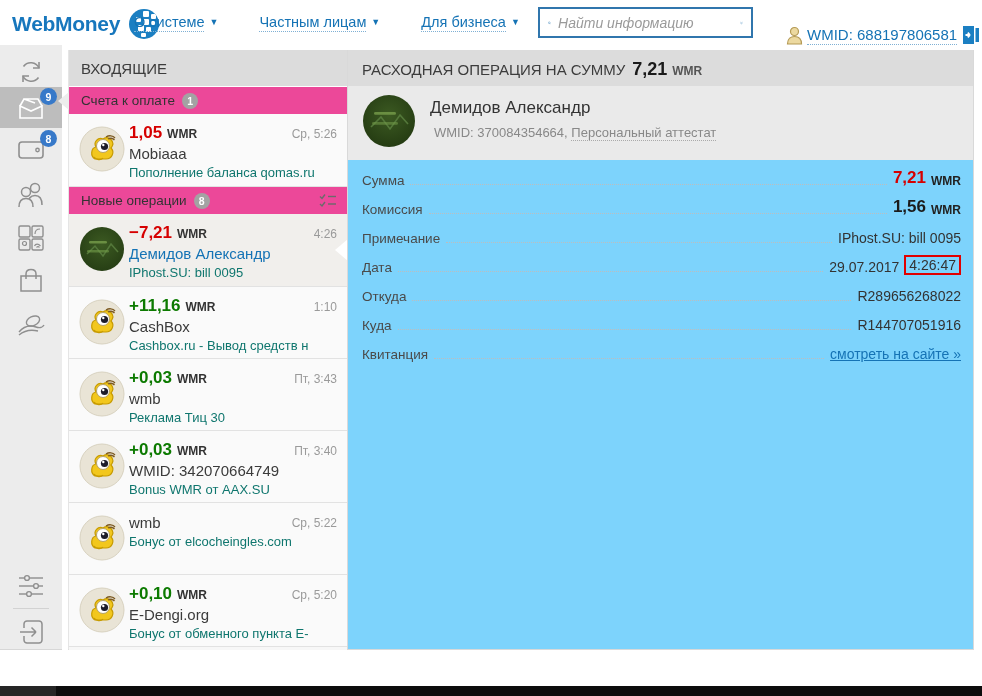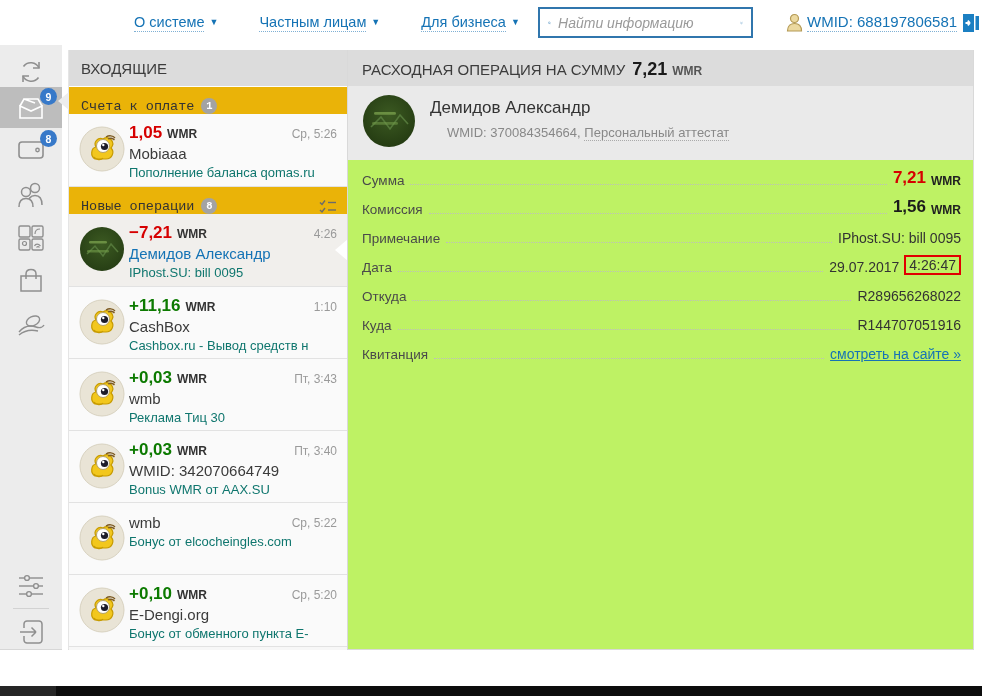--- a/index.html
+++ b/index.html
@@ -12,61 +12,61 @@
   .logo-wrap { position:absolute; left:12px; top:8px; display:flex; align-items:center; }
   .logo-text { font-size:21px; font-weight:bold; color:#1777bd; letter-spacing:-0.3px; }
   .logo-globe { margin-left:8px; width:32px; height:32px; }
   .nav { position:absolute; left:134px; top:0; height:45px; display:flex; align-items:center; gap:41px; }
   .nav-link { display:inline-flex; align-items:center; gap:5px; cursor:pointer; font-size:14.5px; color:#1573b5; text-decoration:none; }
   .nav-link .lbl { border-bottom:1px dotted #7fb0d4; padding-bottom:1px; }
   .caret { font-size:9px; color:#1573b5; line-height:1; }
   .searchbox { position:absolute; left:538px; top:7px; width:215px; height:31px; border:2px solid #3076ad; background:#fff; display:flex; align-items:center; padding:0 8px; }
   .searchbox input { flex:1; border:none; outline:none; font-style:italic; font-size:14px; color:#c2410c; background:transparent; font-family:inherit; margin-left:7px; }
   .searchbox input::placeholder { color:#9a9a9a; }
-  .wmid-wrap { position:absolute; left:786px; top:0; height:45px; display:flex; align-items:center; gap:4px; }
+  .wmid-wrap { position:absolute; left:786px; top:0; height:45px; display:flex; align-items:flex-end; gap:4px; }
   .wmid-link { font-size:15px; color:#1573b5; text-decoration:none; border-bottom:1px dotted #7fb0d4; padding-bottom:1px; cursor:pointer; }
 
   
   .sidebar { position:absolute; left:0; top:45px; width:62px; height:605px; background:#ececec; border-bottom:1px solid #d7d7d7; }
   .side-cell { position:absolute; left:0; width:62px; height:41px; display:flex; align-items:center; justify-content:center; cursor:pointer; }
   .side-cell.active { background:#bdbdbd; }
   .side-badge { position:absolute; top:1px; right:5px; min-width:17px; height:17px; border-radius:9px; background:#3779c9; color:#fff; font-size:10.5px; font-weight:bold; display:flex; align-items:center; justify-content:center; padding:0 3px; }
   .side-divider { position:absolute; left:13px; width:36px; height:1px; background:#d2d2d2; }
 
   
   .inboxcol { position:absolute; left:68px; top:50px; width:279px; height:600px; background:#fff; border-left:1px solid #e5e5e5; border-bottom:1px solid #d9d9d9; }
   .col-header { position:absolute; left:0; top:0; width:100%; height:36px; background:#dcdcdc; display:flex; align-items:center; padding-left:12px; font-size:15px; color:#3c3c3c; }
-  .sect-row { position:absolute; left:0; width:100%; height:27px; background:#eab308; display:flex; align-items:flex-end; padding:0 10px 0 12px; font-size:13.5px; color:#333; cursor:pointer;font-family:Liberation Mono, monospace; }
+  .sect-row { position:absolute; left:0; width:100%; height:27px; background:#ec4899; display:flex; align-items:center; padding:0 10px 0 12px; font-size:13.5px; color:#333; cursor:pointer; }
   .sect-row .gray-badge { margin-left:7px; min-width:16px; height:16px; border-radius:8px; background:#a3a3a3; color:#fff; font-size:10.5px; font-weight:bold; display:flex; align-items:center; justify-content:center; padding:0 3px; }
   .sect-row.bills::before { content:""; position:absolute; left:-11px; top:50%; margin-top:-9px; border-top:9px solid transparent; border-bottom:9px solid transparent; border-right:11px solid #ededed; }
   .sect-row .spacer { flex:1; }
   .item { position:absolute; left:0; width:100%; background:#fafafa; border-bottom:1px solid #e2e2e2; cursor:pointer; }
   .item .avatar { position:absolute; left:10px; top:12px; width:46px; height:46px; }
   .item .body { position:absolute; left:60px; top:9px; right:8px; }
   .item .amt { font-size:17px; font-weight:bold; }
   .tone-neg { color:#d60000; }
   .tone-pos { color:#0c7a00; }
   .item .cur { font-size:12px; font-weight:bold; color:#333; margin-left:5px; }
   .item .time { position:absolute; right:10px; top:13px; font-size:12px; color:#9a9a9a; }
   .item .nm { font-size:15px; font-weight:normal; color:#3b3b3b; margin-top:2px; white-space:nowrap; overflow:hidden; }
   .item .desc { font-size:13px; color:#0f766e; margin-top:3px; white-space:nowrap; overflow:hidden; }
   .item.selected { background:#f1efec; }
   .item.selected .nm { color:#1573b5; }
   .item.selected::after { content:""; position:absolute; right:-1px; top:50%; margin-top:-11px; border-top:11px solid transparent; border-bottom:11px solid transparent; border-right:13px solid #ffffff; }
   .sliver { position:absolute; left:0; top:597px; width:100%; height:3px; background:#f7f7f7; }
 
   
-  .detailpanel { position:absolute; left:347px; top:50px; width:627px; height:600px; background:#bef264; border-left:1px solid #d9d9d9; border-right:1px solid #d9d9d9; border-bottom:1px solid #d9d9d9; }
+  .detailpanel { position:absolute; left:347px; top:50px; width:627px; height:600px; background:#7dd3fc; border-left:1px solid #d9d9d9; border-right:1px solid #d9d9d9; border-bottom:1px solid #d9d9d9; }
   .dp-title { position:absolute; left:0; top:0; width:100%; height:36px; background:#dcdcdc; display:flex; align-items:baseline; padding:9px 0 0 14px; font-size:15px; color:#3c3c3c; }
   .dp-title .amt { font-size:18px; font-weight:bold; color:#1a1a1a; margin-left:7px; }
   .dp-title .cur { font-size:12px; font-weight:bold; color:#555; margin-left:5px; }
   .contact { position:absolute; left:0; top:36px; width:100%; height:74px; background:#eaeaea; }
   .contact .avatar { position:absolute; left:14px; top:8px; width:54px; height:54px; }
   .contact .cname { position:absolute; left:82px; top:12px; font-size:17px; color:#333; }
-  .contact .csub { position:absolute; left:99px; top:39px; font-size:13px; color:#888; }
+  .contact .csub { position:absolute; left:86px; top:39px; font-size:13px; color:#888; }
   .contact .csub a { color:#888; text-decoration:none; border-bottom:1px dotted #aaa; cursor:pointer; }
   .details { position:absolute; left:14px; right:12px; top:114px; }
   .drow { display:flex; align-items:flex-end; height:29px; padding-bottom:5px; }
   .drow .dl { font-size:13.5px; color:#4a4a4a; white-space:nowrap; }
   .drow .leader { flex:1; border-bottom:1px dotted #bdbdbd; margin:0 6px 3px 6px; height:1px; }
   .drow .dv { font-size:14px; color:#333; white-space:nowrap; }
   .drow .dv.money-red { font-size:17px; font-weight:bold; color:#d60000; }
   .drow .dv.money-bold { font-size:17px; font-weight:bold; color:#1b1b1b; }
   .drow .dcur { font-size:12px; font-weight:bold; color:#222; margin-left:5px; }
   .red-box { display:inline-block; border:2px solid #e10000; padding:0 3px; margin-left:5px; font-size:14px; color:#333; }
@@ -77,20 +77,41 @@
   .bottombar .lighter { position:absolute; left:0; top:0; width:56px; height:10px; background:#262626; }
 
   svg { display:block; }
 </style>
 </head>
 <body>
 
 <div class="app">
 
   <div class="topbar">
+    <div class="logo-wrap">
+      <span class="logo-text">WebMoney</span>
+      <svg class="logo-globe" viewBox="0 0 32 32">
+        <defs>
+            <clipPath id="gclip">
+              <circle cx="16" cy="16" r="15"></circle>
+            </clipPath>
+          </defs>
+        <circle cx="16" cy="16" r="15" fill="#1b7fc2"></circle>
+        <g fill="#ffffff" clip-path="url(#gclip)">
+          <rect x="15" y="3" width="6" height="6" rx="1"></rect>
+          <rect x="23" y="6" width="5" height="5" rx="1"></rect>
+          <rect x="8" y="9" width="5" height="5" rx="1"></rect>
+          <rect x="15" y="11" width="6" height="6" rx="1"></rect>
+          <rect x="23" y="13" width="4" height="4" rx="1"></rect>
+          <rect x="10" y="17" width="6" height="6" rx="1"></rect>
+          <rect x="18" y="19" width="5" height="5" rx="1"></rect>
+          <rect x="13" y="25" width="5" height="4" rx="1"></rect>
+        </g>
+      </svg>
+    </div>
 
     <nav class="nav">
       <a class="nav-link">
           <span class="lbl">О системе</span>
           <span class="caret">▼</span>
         </a>
       <a class="nav-link">
           <span class="lbl">Частным лицам</span>
           <span class="caret">▼</span>
         </a>

